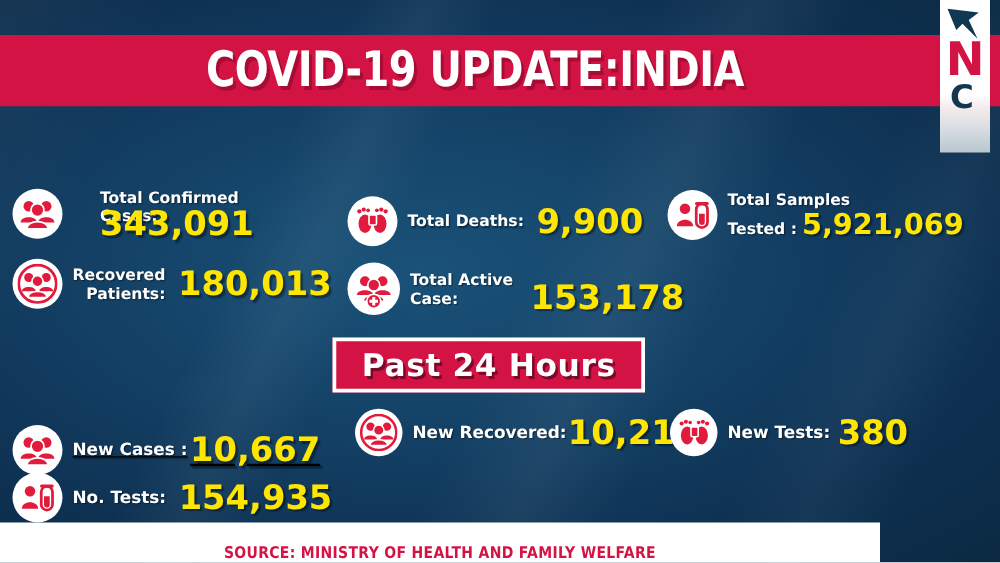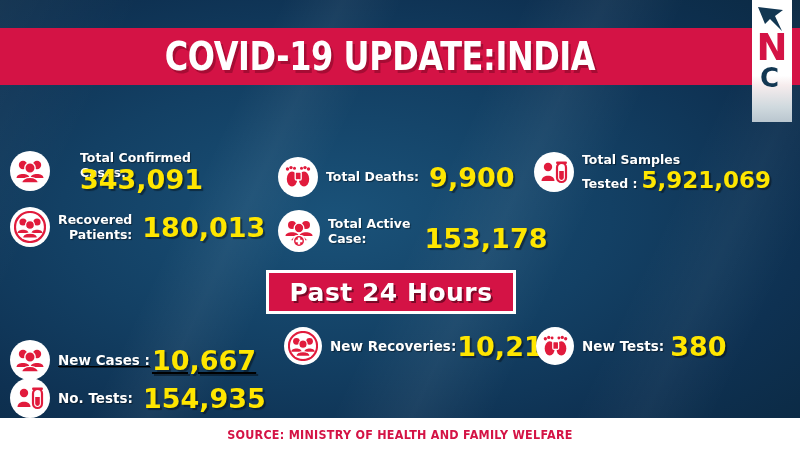--- a/index.html
+++ b/index.html
@@ -192,25 +192,25 @@
     letter-spacing: 0.5px;
     text-shadow: 2px 2px 0 rgba(50,0,15,0.55);
     white-space: nowrap;
   }
 
   
   .footer {
     position: absolute;
     left: 0;
     bottom: 0;
-    width: 800px;
+    width: 704px;
     height: 32px;
     background: #ffffff;
     display: flex;
-    align-items: center;
+    align-items: flex-end;
     justify-content: center;
   }
   .footer-text {
     color: #d41345;
     font-family: "DejaVu Sans", sans-serif;
     font-weight: bold;
     font-size: 13px;
     letter-spacing: 0.3px;
     transform: scaleX(0.86);
     white-space: nowrap;
@@ -364,21 +364,21 @@
       <svg width="30" height="30" viewBox="0 0 32 32">
         <circle cx="16" cy="16" r="15" fill="none" stroke="#e11b3c" stroke-width="2.2"></circle>
         <circle cx="9" cy="11" r="3.6" fill="#e11b3c"></circle>
         <circle cx="23" cy="11" r="3.6" fill="#e11b3c"></circle>
         <path d="M3.5 22 C3.5 17.5 14.5 17.5 14.5 22 Z" fill="#e11b3c"></path>
         <path d="M17.5 22 C17.5 17.5 28.5 17.5 28.5 22 Z" fill="#e11b3c"></path>
         <circle cx="16" cy="14" r="4.4" fill="#e11b3c" stroke="#ffffff" stroke-width="1.2"></circle>
         <path d="M8.5 27 C8.5 20.5 23.5 20.5 23.5 27 Z" fill="#e11b3c" stroke="#ffffff" stroke-width="1.2"></path>
       </svg>
     </div>
-    <span class="stat-label" style="font-size:13.5px;">New Recoveries:</span>
+    <span class="stat-label" style="font-size:13.5px;">New Recovered:</span>
     <span class="stat-value" style="margin-left:1px;">10,215</span>
   </div>
 
   <div class="stat" style="left:536px; top:327px;">
     <div class="icon-circle" style="width:38px;height:38px;">
       <svg width="29" height="29" viewBox="0 0 30 30">
         <ellipse cx="9" cy="17" rx="5.2" ry="7.4" fill="#e11b3c"></ellipse>
         <ellipse cx="21" cy="17" rx="5.2" ry="7.4" fill="#e11b3c"></ellipse>
         <circle cx="4.5" cy="7" r="1.7" fill="#e11b3c"></circle>
         <circle cx="8" cy="5.6" r="1.7" fill="#e11b3c"></circle>

